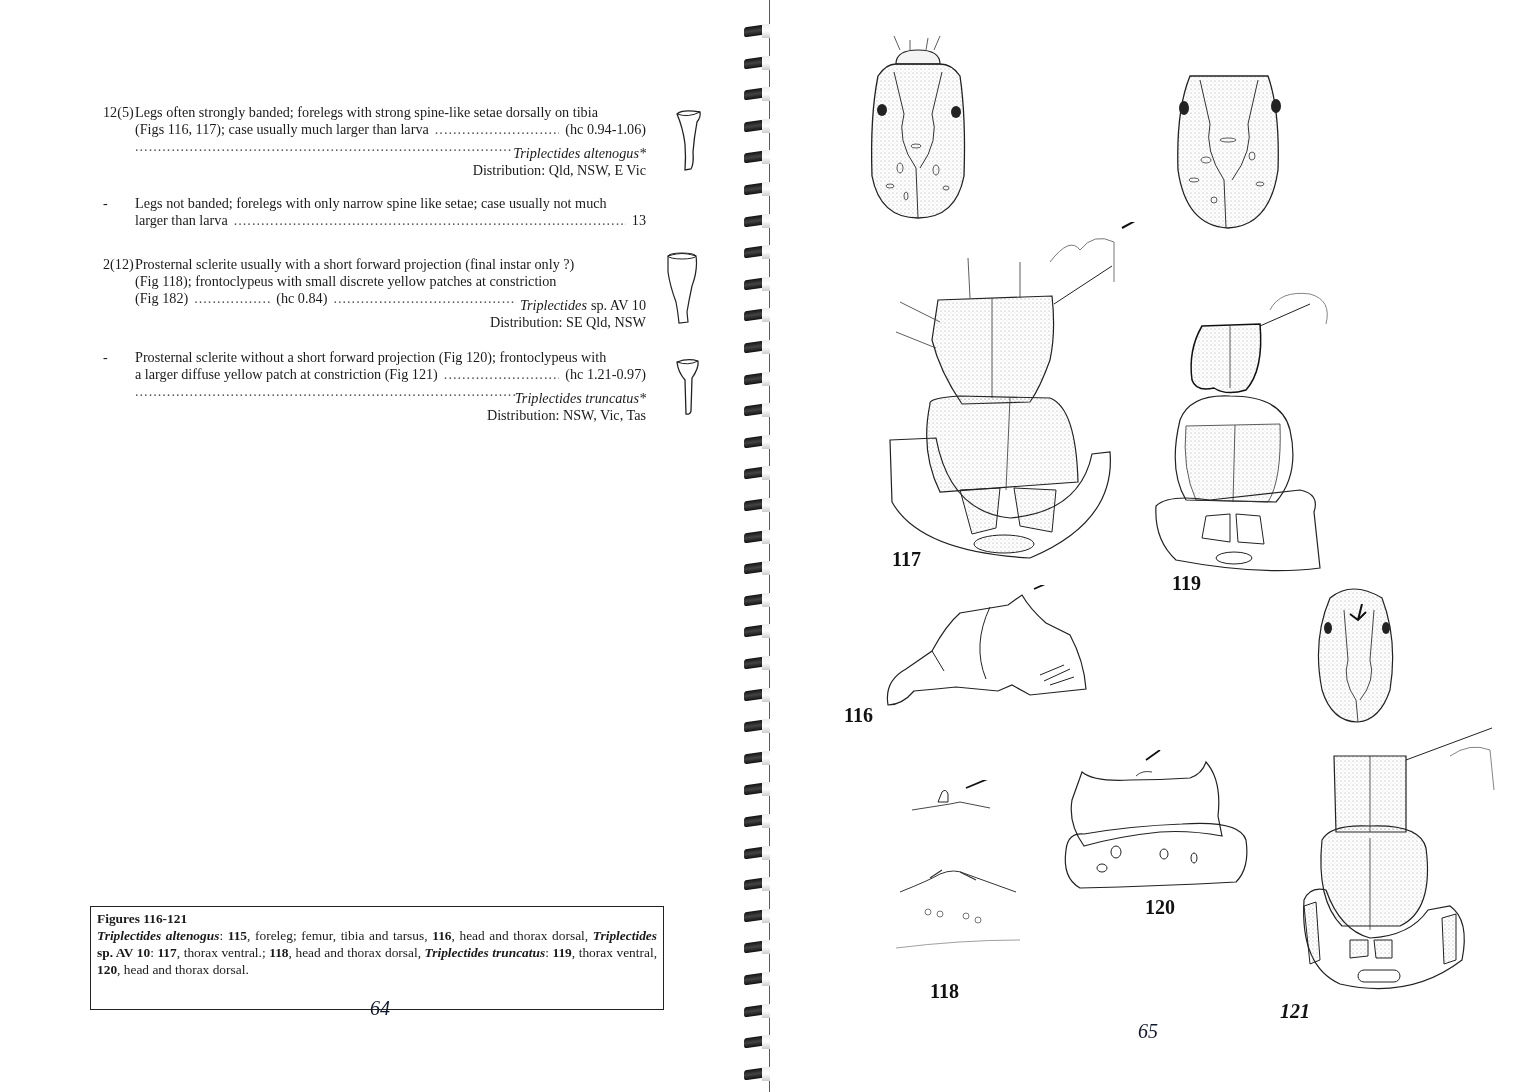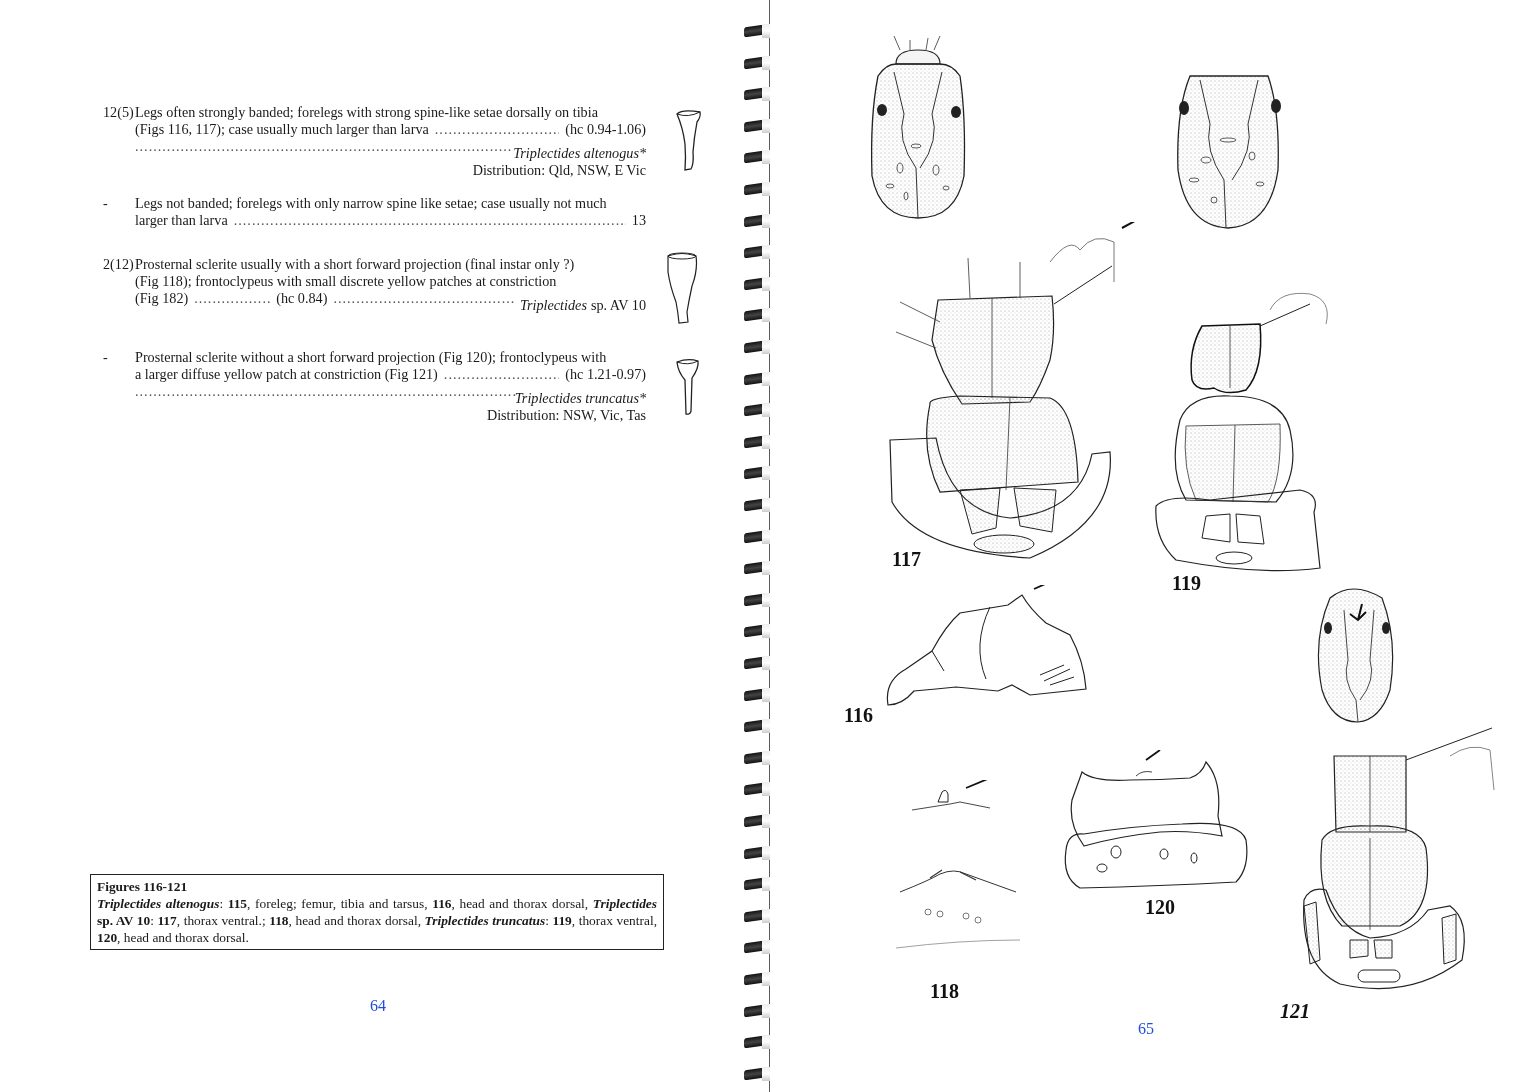--- a/index.html
+++ b/index.html
@@ -14,23 +14,23 @@
   .couplet { position:absolute; left:0; }
   .key-text { position:absolute; left:32px; width:511px; text-align:justify; }
   .key-text .line { display:block; white-space:nowrap; }
   .row-right { display:flex; justify-content:flex-end; white-space:nowrap; }
   .leader { flex:1; overflow:hidden; white-space:nowrap; color:#555; letter-spacing:1px; }
   .taxon { font-weight:normal; font-style:italic;margin-top:7px; }
   .dist { text-align:right; }
   .case-icon { position:absolute; }
 
   
-  .caption { position:absolute; left:90px; top:874px; width:574px; border:1.8px solid #222;
-             padding:3px 6px 4px 6px; font-size:13.4px; line-height:17px; text-align:justify; box-sizing:border-box; height:76px; }
-  .page-num { position:absolute; font-size:16px; color:#1d4ed8; }
+  .caption { position:absolute; left:90px; top:906px; width:574px; border:1.8px solid #222;
+             padding:3px 6px 4px 6px; font-size:13.4px; line-height:17px; text-align:justify; box-sizing:border-box; height:104px; }
+  .page-num { position:absolute; font-size:20px; color:#0f172a;font-style:italic; }
 
   
   .binding { position:absolute; left:738px; top:0; width:60px; height:1092px; }
   .spine { position:absolute; left:31px; top:0; width:3px; height:1092px; background:#5a5a5a; }
   .ring { position:absolute; left:6px; width:52px; height:14px; }
   .ring .l { position:absolute; left:0; top:2px; width:20px; height:10px; background:linear-gradient(#111,#444 50%,#111); border-radius:3px 1px 1px 3px; transform:skewY(-8deg); }
   .ring .m { position:absolute; left:18px; top:0; width:18px; height:14px; background:linear-gradient(#eee,#fff 50%,#ccc); }
   .ring .r { position:absolute; right:2px; top:2px; width:14px; height:11px; background:#111; border-radius:1px 3px 3px 1px; }
 
   .fig { position:absolute; }
@@ -80,20 +80,21 @@
       <span class="line">Prosternal sclerite usually with a short forward projection (final instar only ?)</span>
       <span class="line">(Fig 118); frontoclypeus with small discrete yellow patches at constriction</span>
       <div class="row-right">
         <span>(Fig 182)</span>
         <span class="leader" style="margin:0 6px; flex:0 0 76px;">...............................</span>
         <span>(hc 0.84)</span>
         <span class="leader" style="margin:0 6px;">.............................................................</span>
         <span class="taxon">Triplectides</span>
         <span class="taxon" style="font-style:normal; margin-left:4px;">sp. AV 10</span>
       </div>
+      <div class="dist">Distribution: SE Qld, NSW</div>
     </div>
   </div>
   <svg class="case-icon" style="left:664px; top:250px;" width="36" height="78" viewBox="0 0 36 78">
     <path d="M4 6 Q18 1 32 6 Q34 20 28 36 Q25 50 23 62 L24 72 L15 73 Q14 62 12 52 Q6 36 4 22 Z" fill="none" stroke="#222" stroke-width="1.2"></path>
     <ellipse cx="18" cy="6" rx="14" ry="3" fill="none" stroke="#222" stroke-width="1"></ellipse>
   </svg>
 
   <div class="key" style="top:349px; height:80px;">
     <span class="couplet">-</span>
     <div class="key-text">

